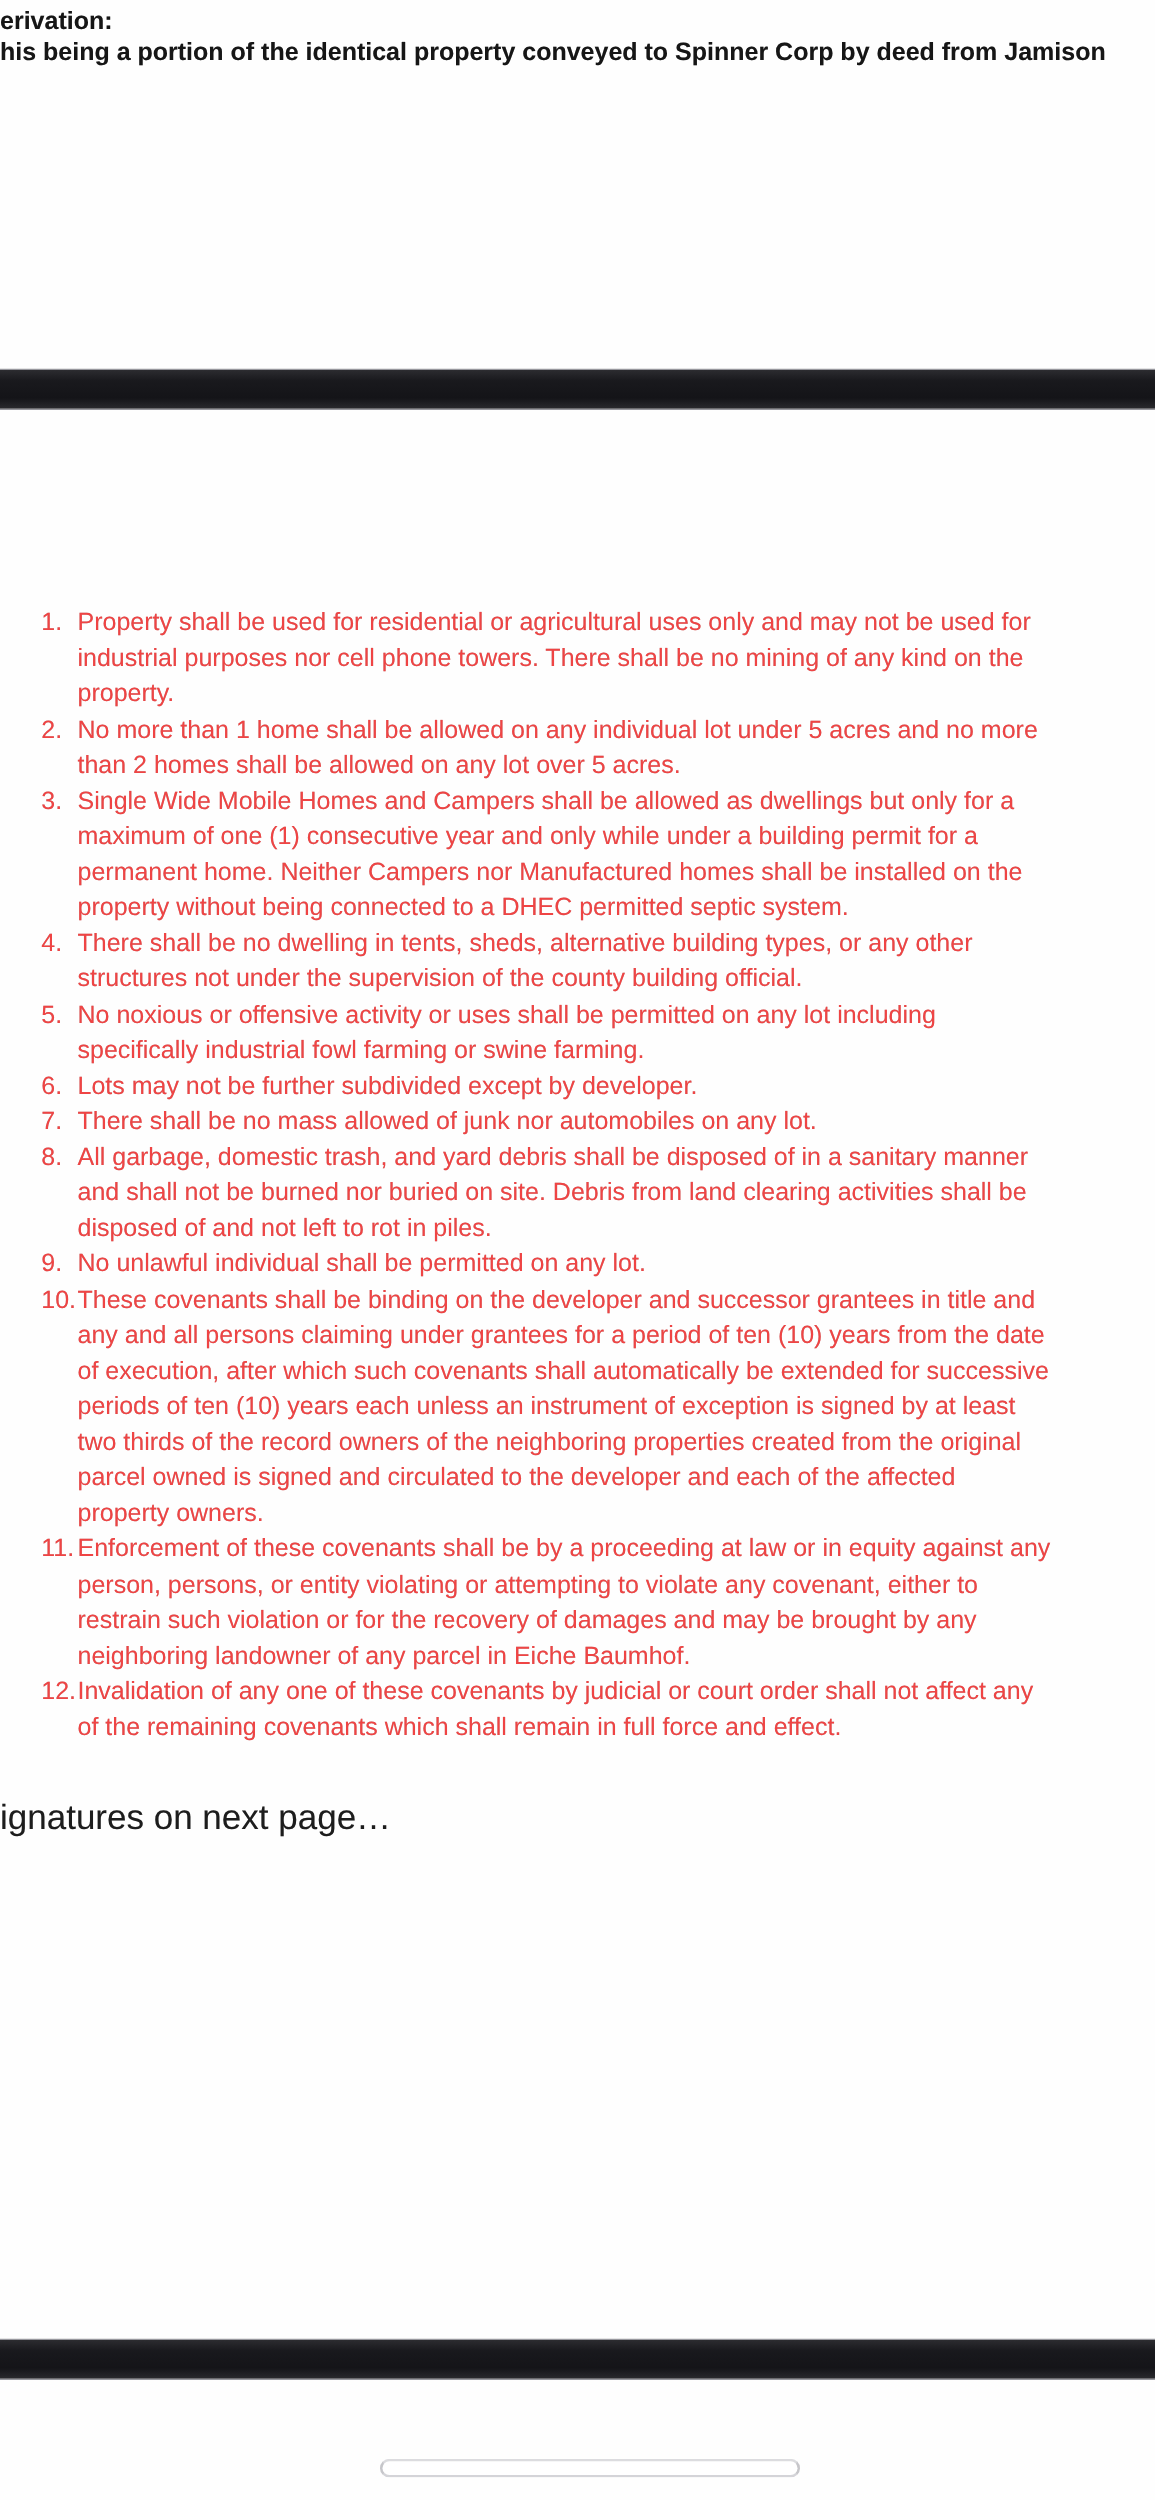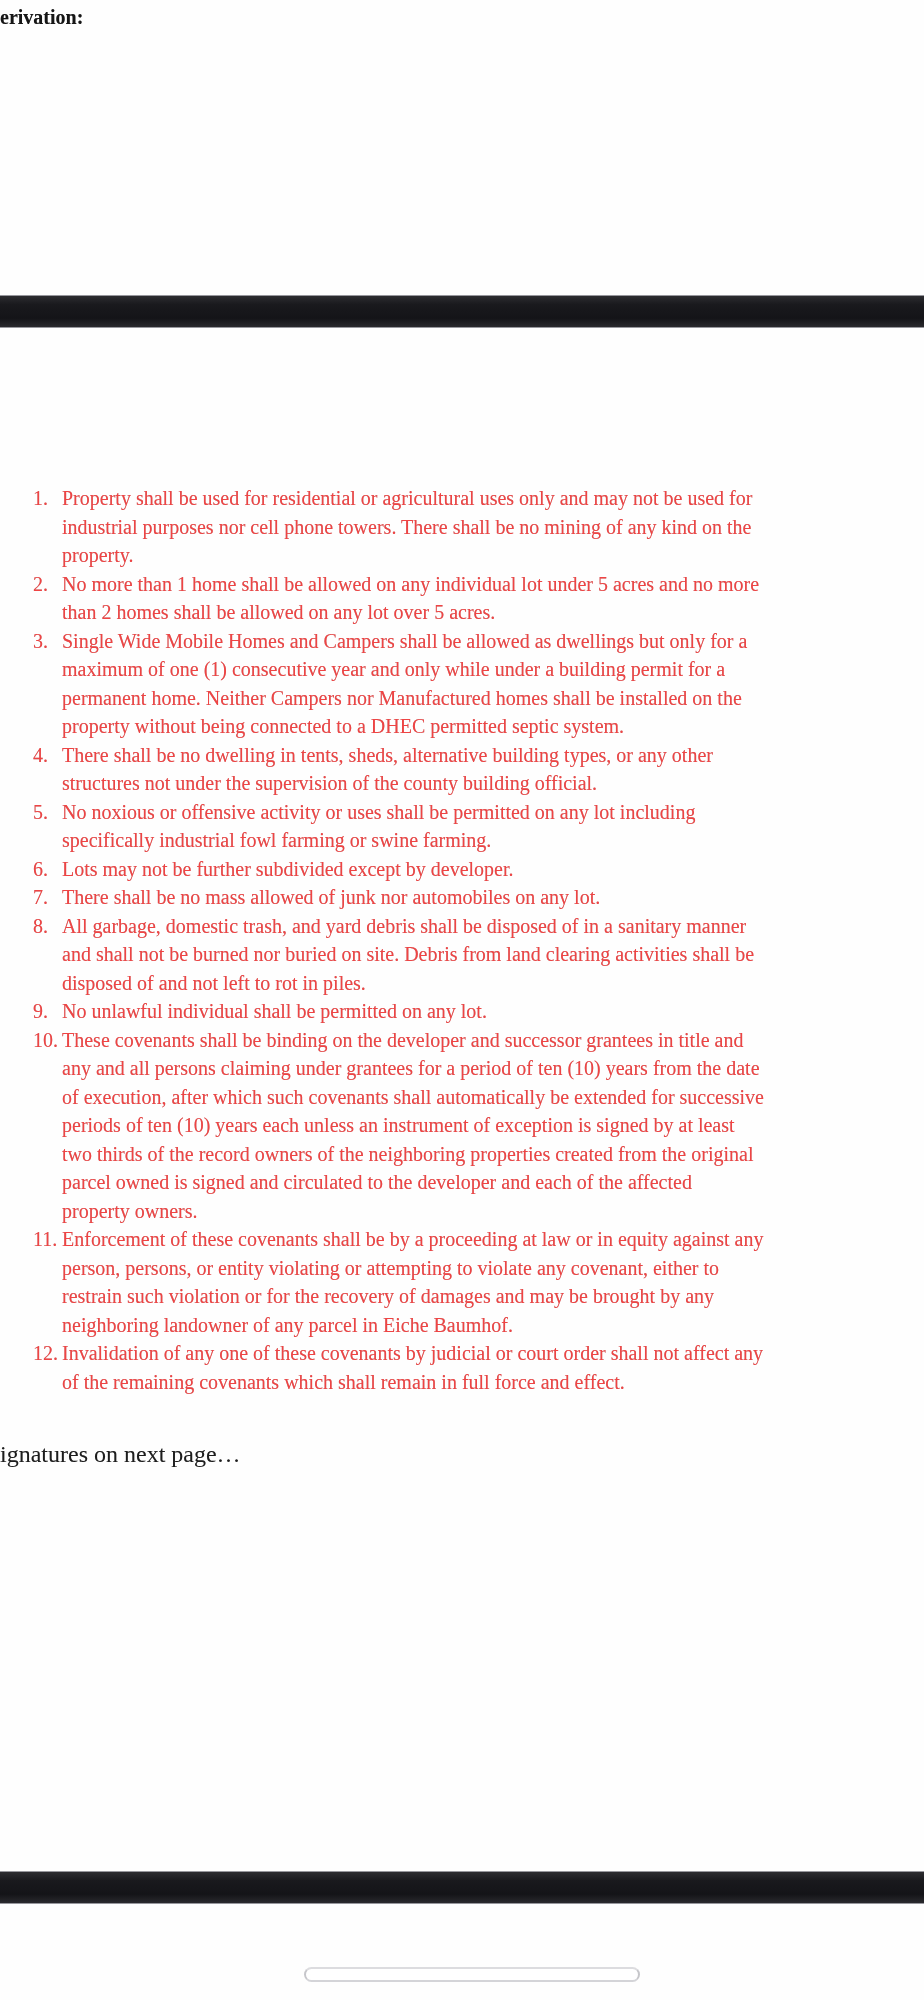--- a/index.html
+++ b/index.html
@@ -6,21 +6,21 @@
     margin: 0;
     padding: 0;
     background: #ffffff;
   }
   .screen {
     position: relative;
     width: 924px;
     height: 2000px;
     overflow: hidden;
     background: #fefefe;
-    font-family: Liberation Serif, serif;
+    font-family: Liberation Sans, sans-serif;
     color: #1c1c1c;
   }
 
   
   .derivation {
     position: absolute;
     top: 5px;
     left: 0;
     width: 924px;
     font-size: 20px;
@@ -73,21 +73,21 @@
     content: counter(cov) ".";
     position: absolute;
     left: 17px;
     top: 0;
   }
 
   .signatures-note {
     position: absolute;
     top: 1440px;
     left: 0;
-    font-size: 24px;
+    font-size: 28px;
     line-height: 28px;
     color: #1d1d1d;
     text-shadow: 0 0 0.4px rgba(0,0,0,0.25);
     white-space: nowrap;
   }
 
   
   .scroll-pill {
     position: absolute;
     top: 1967px;
@@ -102,20 +102,21 @@
     background: #ffffff;
   }
 </style>
 </head>
 <body>
 
 <div class="screen">
 
   <section class="derivation">
     <div class="d-line">erivation:</div>
+    <div class="d-line">his being a portion of the identical property conveyed to Spinner Corp by deed from Jamison</div>
   </section>
 
   <div class="separator top"></div>
 
   <ol class="covenants">
     <li>Property shall be used for residential or agricultural uses only and may not be used for
 industrial purposes nor cell phone towers. There shall be no mining of any kind on the
 property.</li>
     <li>No more than 1 home shall be allowed on any individual lot under 5 acres and no more
 than 2 homes shall be allowed on any lot over 5 acres.</li>

